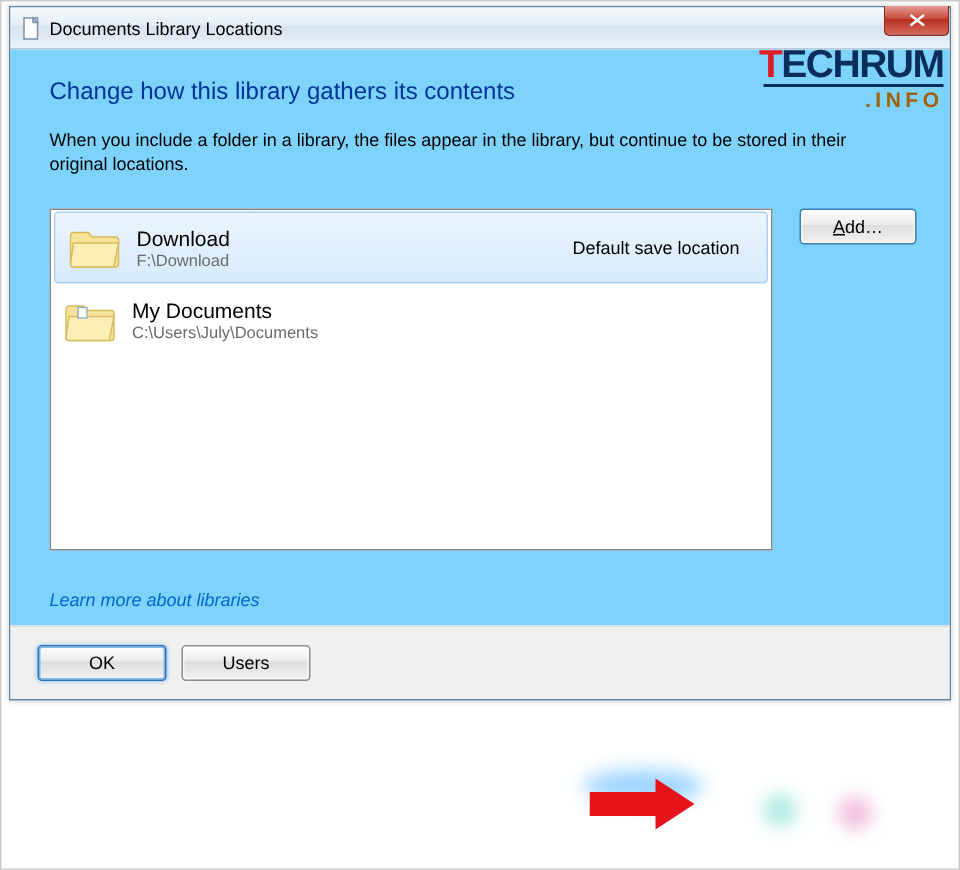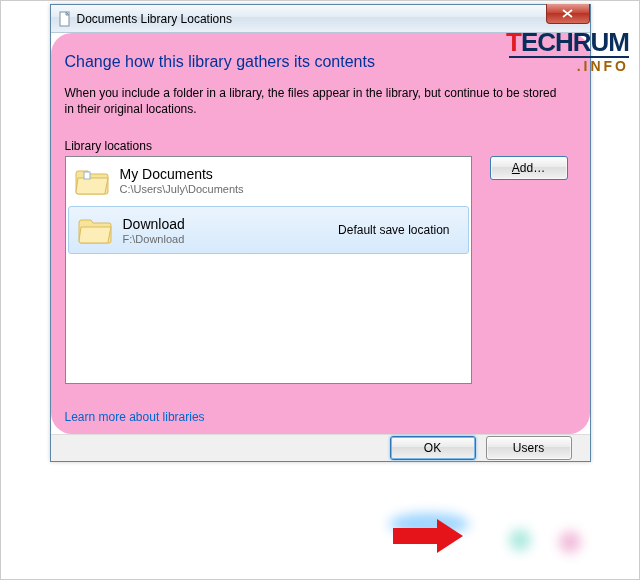--- a/index.html
+++ b/index.html
@@ -8,21 +8,21 @@
     width: 640px;
     height: 580px;
     font-family: "Segoe UI", Tahoma, sans-serif;
     font-size: 12px;
     background: #fff;
     overflow: hidden;
     position: relative;
     border: 1px solid #ccc;
   }
   .window {
-    width: 541px;
+    width: 628px;
     margin: 3px auto 0;
     background: #fff;
     border: 1px solid #5c86a8;
     box-shadow: 0 0 4px rgba(0,0,0,0.2);
     position: relative;
   }
   .titlebar {
     height: 28px;
     background: linear-gradient(#f6f9fc, #e3ecf5 45%, #d6e2ef 46%, #eaf1f8);
     border-bottom: 1px solid #b8c9da;
@@ -45,23 +45,22 @@
     right: 0; top: -1px;
     width: 44px; height: 20px;
     background: linear-gradient(#e39a92, #c8493a 45%, #b52f1f 46%, #d76b5c);
     border: 1px solid #8a2c20;
     border-top: none;
     border-radius: 0 0 4px 4px;
     display: flex; align-items: center; justify-content: center;
     color: #fff; font-weight: bold; font-size: 11px;
   }
   .content {
-    padding: 18px 22px 10px 14px;
-    background: #f9a8d4;
-    border-radius: 21px;
+    padding: 18px 22px 10px 26px;
+    background: #7dd3fc;
   }
   .heading {
     color: #003399;
     font-size: 16px;
     margin: 2px 0 14px 0;
     font-weight: normal;
   }
   .desc {
     color: #000;
     font-size: 12px;
@@ -139,27 +138,27 @@
     box-shadow: inset 0 0 0 1px rgba(255,255,255,0.6);
     text-align: center;
   }
   .winbtn u { text-decoration: underline; }
   .link {
     color: #0066cc;
     font-size: 12px;
     margin-top: 26px;
     display: inline-block;
     cursor: pointer;
+    font-style: italic;
   }
   .btnbar {
     background: #f0f0f0;
     border-top: 1px solid #dcdcdc;
-    padding: 1px 18px;
-    display: flex;
-    justify-content: flex-end;
+    padding: 12px 18px;
+    display: flex;
     gap: 10px;
   }
   .btnbar .winbtn {
     width: 86px;
     border-color: #8e8e8e;
   }
   .btnbar .winbtn.focus {
     border-color: #2c74b8;
     box-shadow: 0 0 0 1px #7ab7e8 inset, 0 0 3px #7ab7e8;
   }
@@ -222,54 +221,53 @@
       <svg width="11" height="9" viewBox="0 0 11 9">
           <path d="M1 1 L10 8 M10 1 L1 8" stroke="#fff" stroke-width="1.6"></path>
         </svg>
     </div>
   </div>
 
   <div class="content">
     <h1 class="heading">Change how this library gathers its contents</h1>
     <p class="desc">When you include a folder in a library, the files appear in the library, but continue to be stored in their original locations.</p>
 
-    <label class="loclab">Library locations</label>
 
     <div class="row">
       <div class="listbox">
+
+        <div class="item selected">
+          <span class="folder-icon">
+            <svg viewBox="0 0 36 30">
+                <path d="M2 8 L2 26 Q2 28 4 28 L32 28 Q34 28 34 26 L34 10 Q34 8 32 8 L16 8 L14 5 L4 5 Q2 5 2 8 Z" fill="#f7e39a" stroke="#d9bb5c"></path>
+                <path d="M4 12 L34 12 L31 27 Q31 28 30 28 L4 28 Q2 28 2 26 Z" fill="#fdeeb8" stroke="#d9bb5c"></path>
+              </svg>
+          </span>
+          <div class="item-text">
+            <div class="item-name">Download</div>
+            <div class="item-path">F:\Download</div>
+          </div>
+          <div class="item-default">Default save location</div>
+        </div>
 
         <div class="item">
           <span class="folder-icon">
             <svg viewBox="0 0 36 30">
                 <path d="M2 8 L2 26 Q2 28 4 28 L32 28 Q34 28 34 26 L34 10 Q34 8 32 8 L16 8 L14 5 L4 5 Q2 5 2 8 Z" fill="#f7e39a" stroke="#d9bb5c"></path>
                 <path d="M4 12 L34 12 L31 27 Q31 28 30 28 L4 28 Q2 28 2 26 Z" fill="#fdeeb8" stroke="#d9bb5c"></path>
                 <rect x="10" y="6" width="6" height="7" fill="#fff" stroke="#9bb2c6"></rect>
               </svg>
           </span>
           <div class="item-text">
             <div class="item-name">My Documents</div>
             <div class="item-path">C:\Users\July\Documents</div>
           </div>
           <div class="item-default"></div>
         </div>
 
-        <div class="item selected">
-          <span class="folder-icon">
-            <svg viewBox="0 0 36 30">
-                <path d="M2 8 L2 26 Q2 28 4 28 L32 28 Q34 28 34 26 L34 10 Q34 8 32 8 L16 8 L14 5 L4 5 Q2 5 2 8 Z" fill="#f7e39a" stroke="#d9bb5c"></path>
-                <path d="M4 12 L34 12 L31 27 Q31 28 30 28 L4 28 Q2 28 2 26 Z" fill="#fdeeb8" stroke="#d9bb5c"></path>
-              </svg>
-          </span>
-          <div class="item-text">
-            <div class="item-name">Download</div>
-            <div class="item-path">F:\Download</div>
-          </div>
-          <div class="item-default">Default save location</div>
-        </div>
-
       </div>
 
       <div class="sidebtns">
         <button class="winbtn"><u>A</u><span></span>dd…</button>
       </div>
     </div>
 
     <a class="link">Learn more about libraries</a>
   </div>
 

